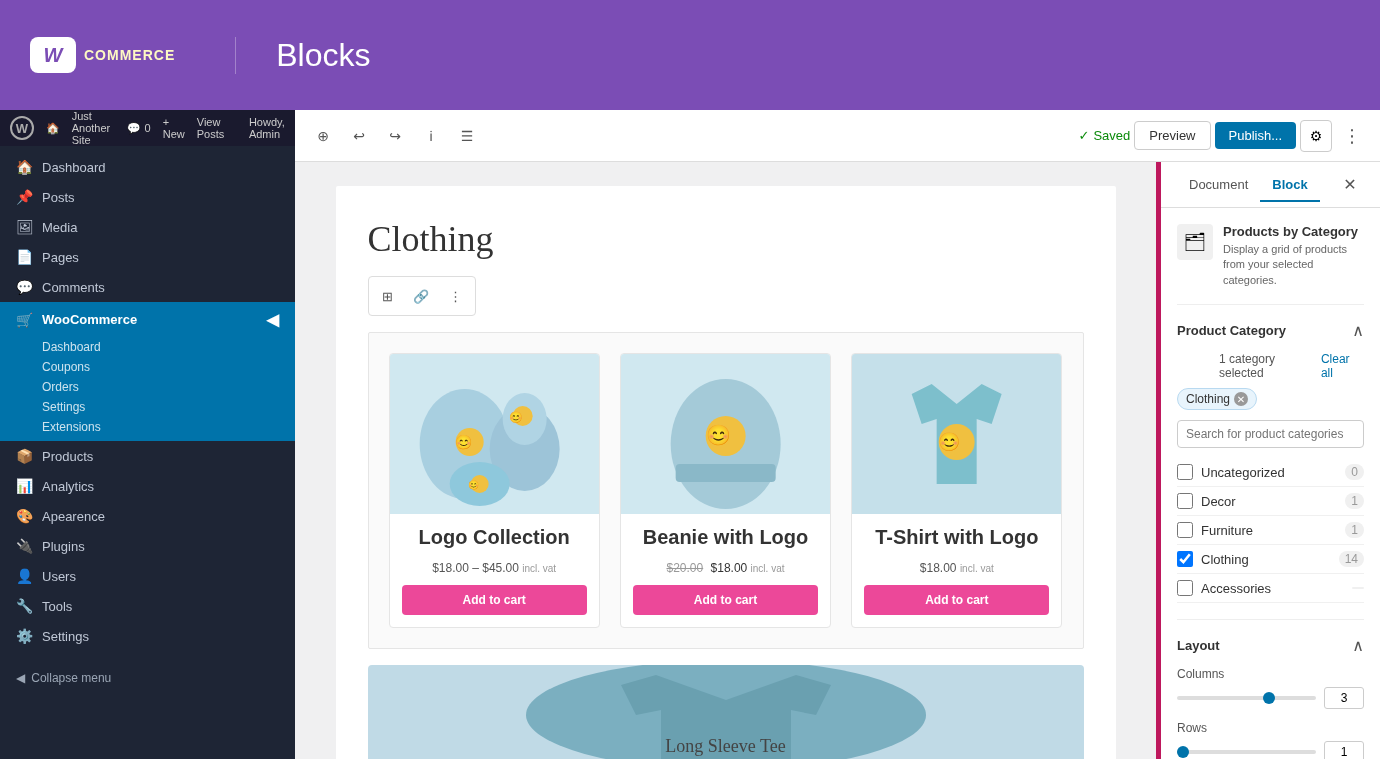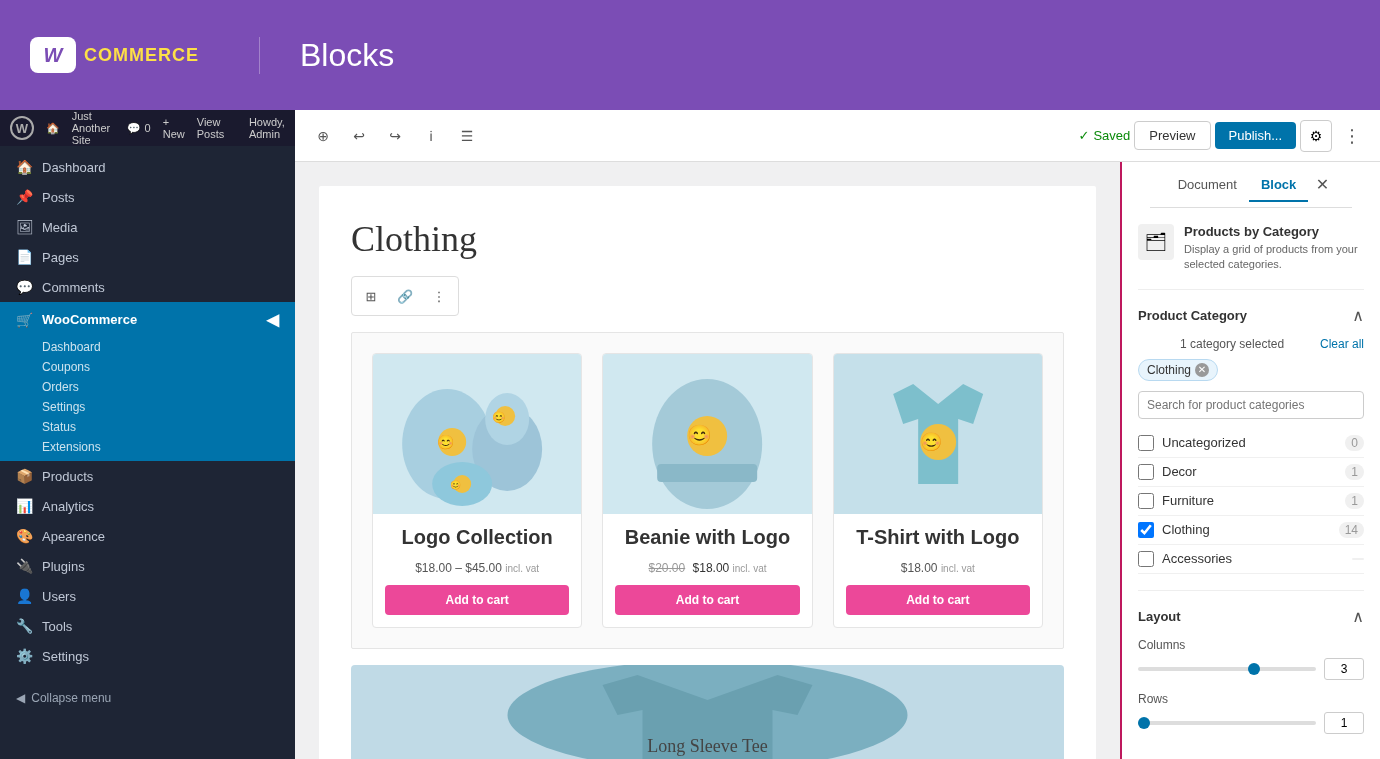--- a/index.html
+++ b/index.html
@@ -26,22 +26,22 @@
       height: 36px;
       display: flex;
       align-items: center;
       justify-content: center;
       font-weight: 900;
       font-size: 20px;
       color: #7b4db5;
       font-style: italic;
     }
     .woo-logo-text {
-      color: #fde047;
-      font-size: 18px;
+      color: #fef9c3;
+      font-size: 14px;
       font-weight: 700;
       letter-spacing: 1px;
     }
     .blocks-title {
       color: white;
       font-size: 32px;
       font-weight: 300;
       margin-left: 20px;
       border-left: 1px solid rgba(255,255,255,0.3);
       padding-left: 40px;
@@ -354,27 +354,26 @@
       height: 100px;
       overflow: hidden;
       display: flex;
       align-items: center;
       justify-content: center;
       position: relative;
     }
 
     
     .right-panel {
-      width: 260px;
+      width: 224px;
       background: white;
-      border-left: 2px solid #be185d;
+      border-left: 5px solid #be185d;
       display: flex;
       flex-direction: column;
       overflow: hidden;
-      align-items: center;
     }
 
     .panel-header {
       display: flex;
       align-items: center;
       border-bottom: 1px solid #ddd;
       padding: 0 16px;
       height: 46px;
     }
 
@@ -672,21 +671,20 @@
       <div class="nav-section-header woo-section">
         <span class="nav-icon">🛒</span>
         <span>WooCommerce</span>
         <span style="margin-left:auto;color:white;font-size:16px;">◀</span>
       </div>
       <div class="woo-section" style="padding-bottom:4px;">
         <div class="nav-sub active">Dashboard</div>
         <div class="nav-sub">Coupons</div>
         <div class="nav-sub">Orders</div>
         <div class="nav-sub">Settings</div>
-        <div class="nav-sub">Status</div>
         <div class="nav-sub">Extensions</div>
       </div>
 
       <div class="nav-item">
         <span class="nav-icon">📦</span>
         <span>Products</span>
       </div>
       <div class="nav-item">
         <span class="nav-icon">📊</span>
         <span>Analytics</span>

